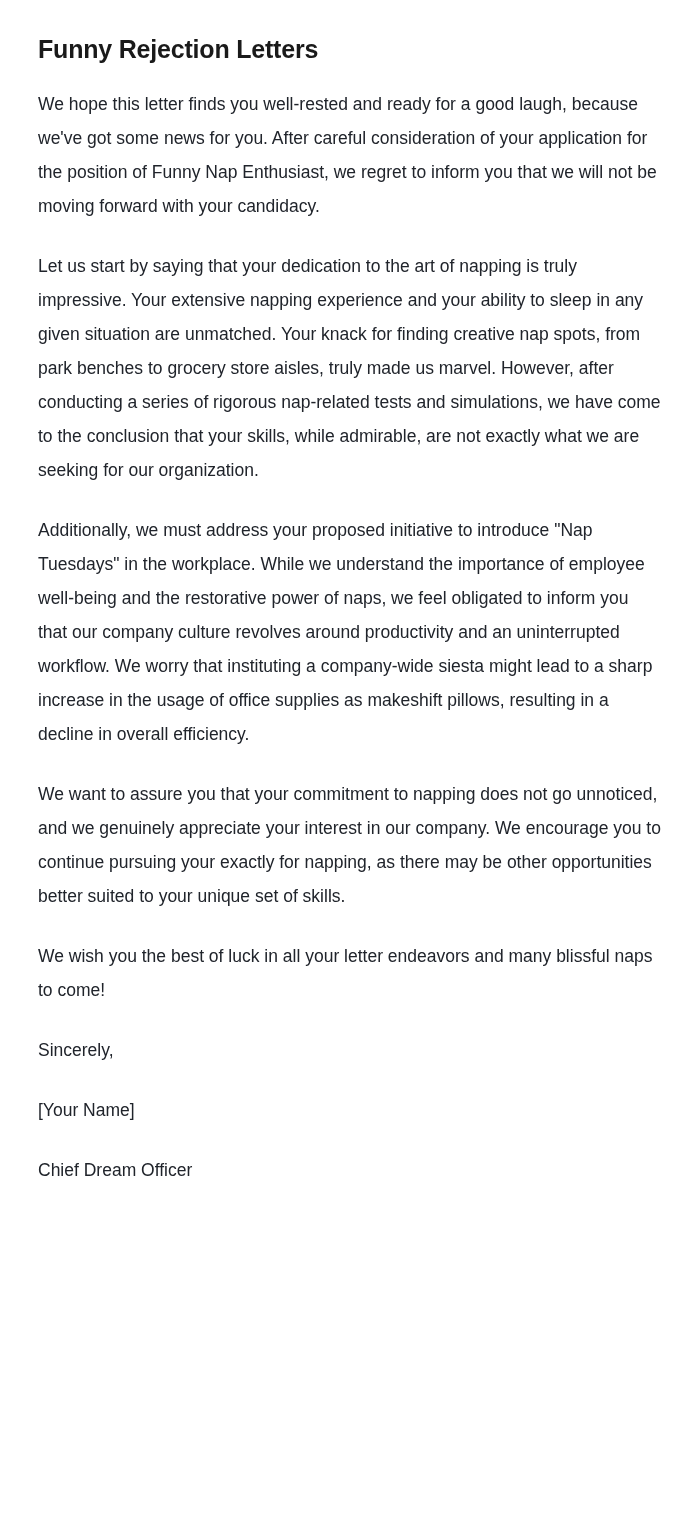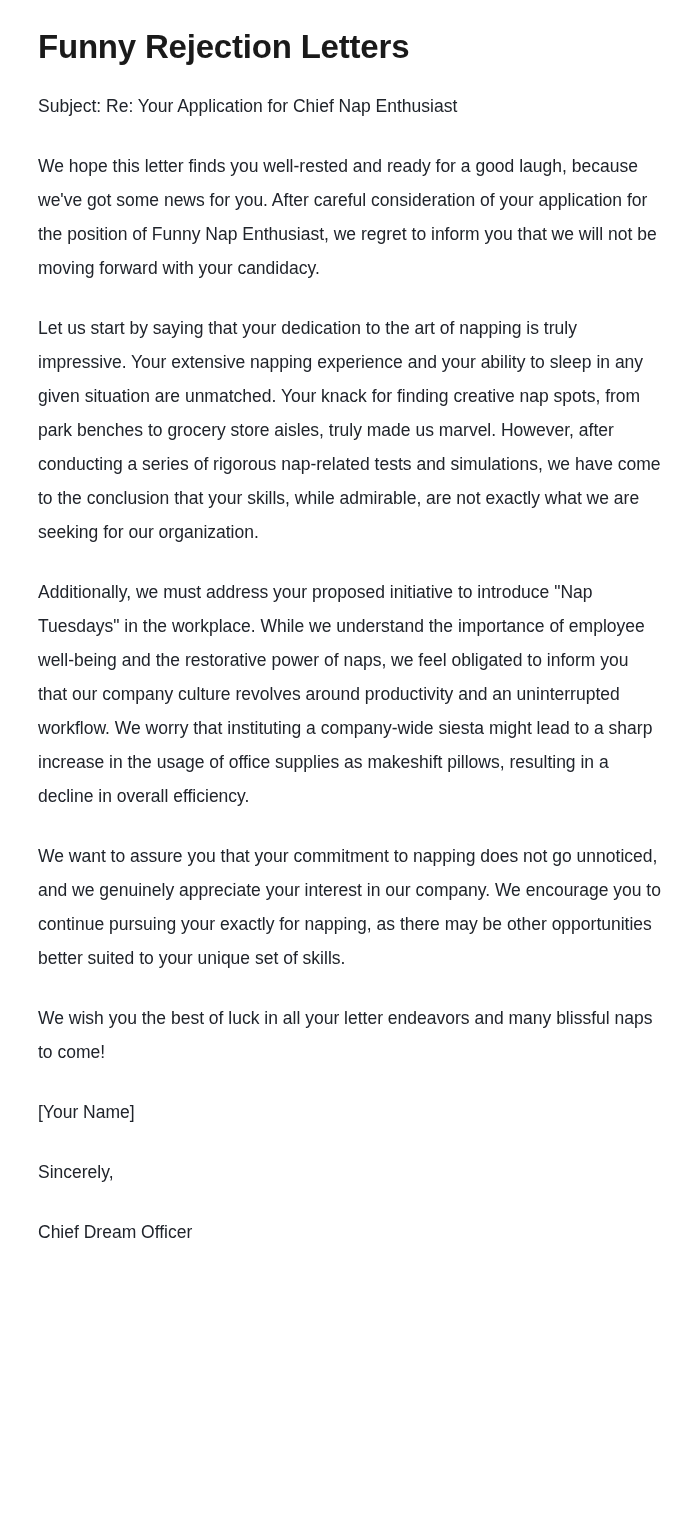--- a/index.html
+++ b/index.html
@@ -13,46 +13,45 @@
     font-family: "Liberation Sans", sans-serif;
     color: #202124;
     -webkit-font-smoothing: antialiased;
   }
   .page {
     box-sizing: border-box;
     width: 700px;
     padding: 26px 38px 40px 38px;
   }
   .doc-title {
-    font-size: 33px;
+    font-size: 25px;
     line-height: 1.25;
     font-weight: bold;
     color: #1a1a1a;
-    margin: 0 0 22px 0;
+    margin: 8px 0 22px 0;
     letter-spacing: -0.2px;
   }
   .para {
     font-size: 17.5px;
     line-height: 34px;
     color: #20242b;
     margin: 0 0 26px 0;
     font-weight: 400;
   }
   .para:last-child {
     margin-bottom: 11px;
   }
 </style>
 </head>
 <body>
 
 <div class="page">
   <h1 class="doc-title">Funny Rejection Letters</h1>
 
-  <p class="para">Subject: Re: Your Application for Chief Nap Enthusiast</p>
   <p class="para">We hope this letter finds you well-rested and ready for a good laugh, because we've got some news for you. After careful consideration of your application for the position of Funny Nap Enthusiast, we regret to inform you that we will not be moving forward with your candidacy.</p>
   <p class="para">Let us start by saying that your dedication to the art of napping is truly impressive. Your extensive napping experience and your ability to sleep in any given situation are unmatched. Your knack for finding creative nap spots, from park benches to grocery store aisles, truly made us marvel. However, after conducting a series of rigorous nap-related tests and simulations, we have come to the conclusion that your skills, while admirable, are not exactly what we are seeking for our organization.</p>
   <p class="para">Additionally, we must address your proposed initiative to introduce "Nap Tuesdays" in the workplace. While we understand the importance of employee well-being and the restorative power of naps, we feel obligated to inform you that our company culture revolves around productivity and an uninterrupted workflow. We worry that instituting a company-wide siesta might lead to a sharp increase in the usage of office supplies as makeshift pillows, resulting in a decline in overall efficiency.</p>
   <p class="para">We want to assure you that your commitment to napping does not go unnoticed, and we genuinely appreciate your interest in our company. We encourage you to continue pursuing your exactly for napping, as there may be other opportunities better suited to your unique set of skills.</p>
   <p class="para">We wish you the best of luck in all your letter endeavors and many blissful naps to come!</p>
+  <p class="para">Sincerely,</p>
   <p class="para">[Your Name]</p>
-  <p class="para">Sincerely,</p>
   <p class="para">Chief Dream Officer</p>
 </div>
 
 </body></html>

